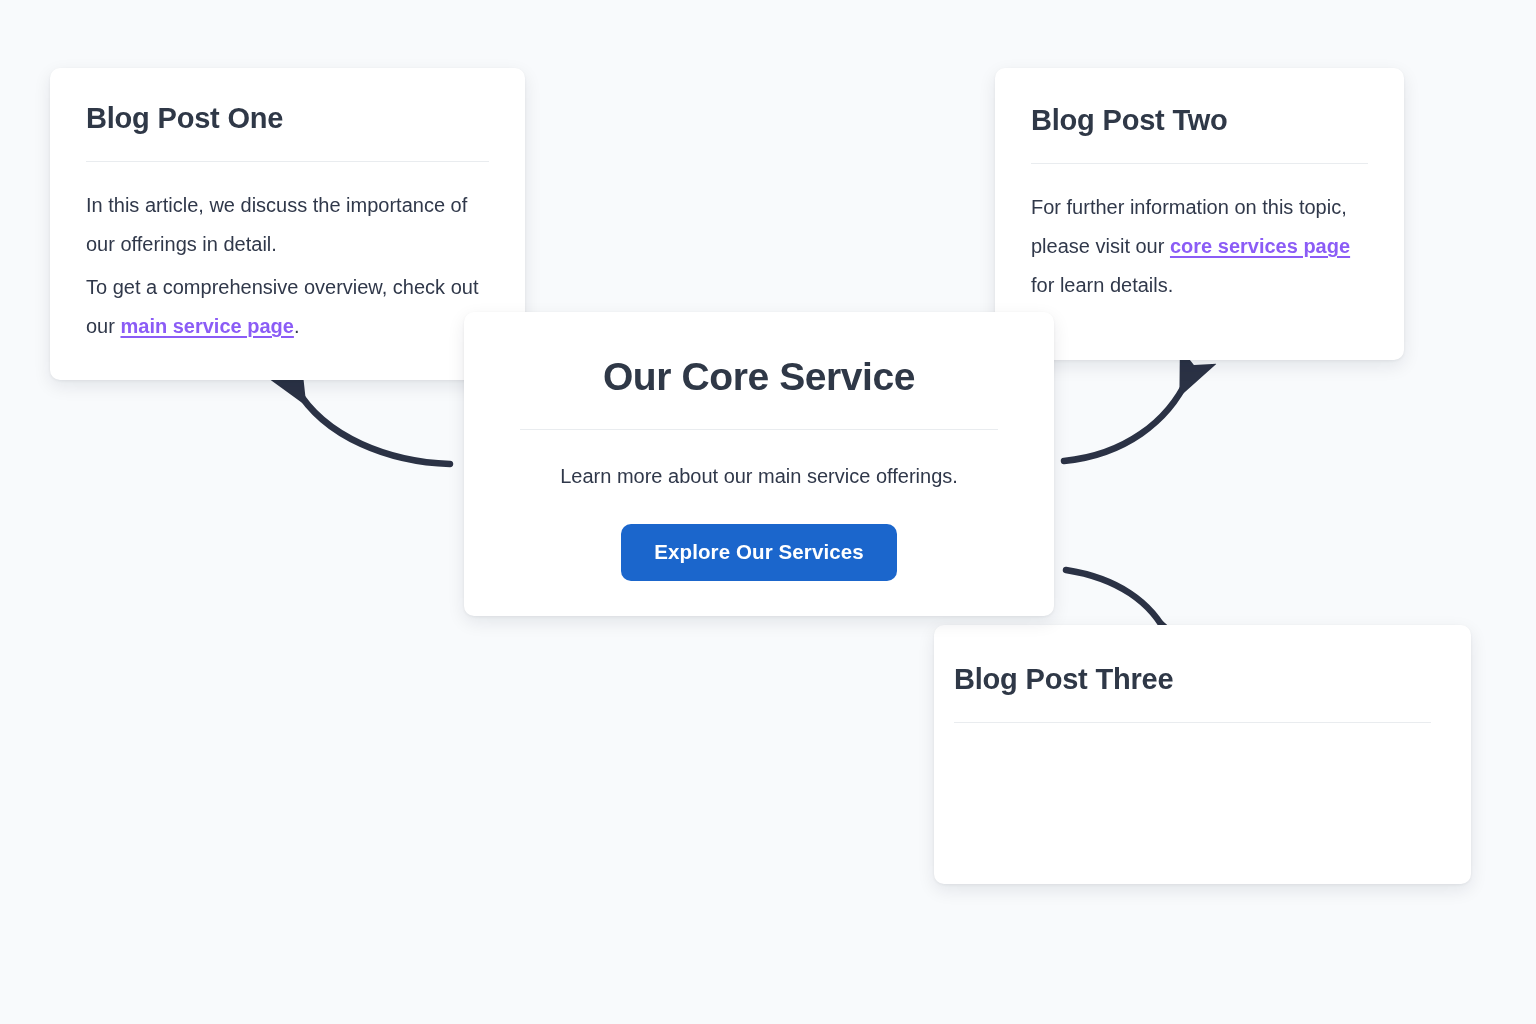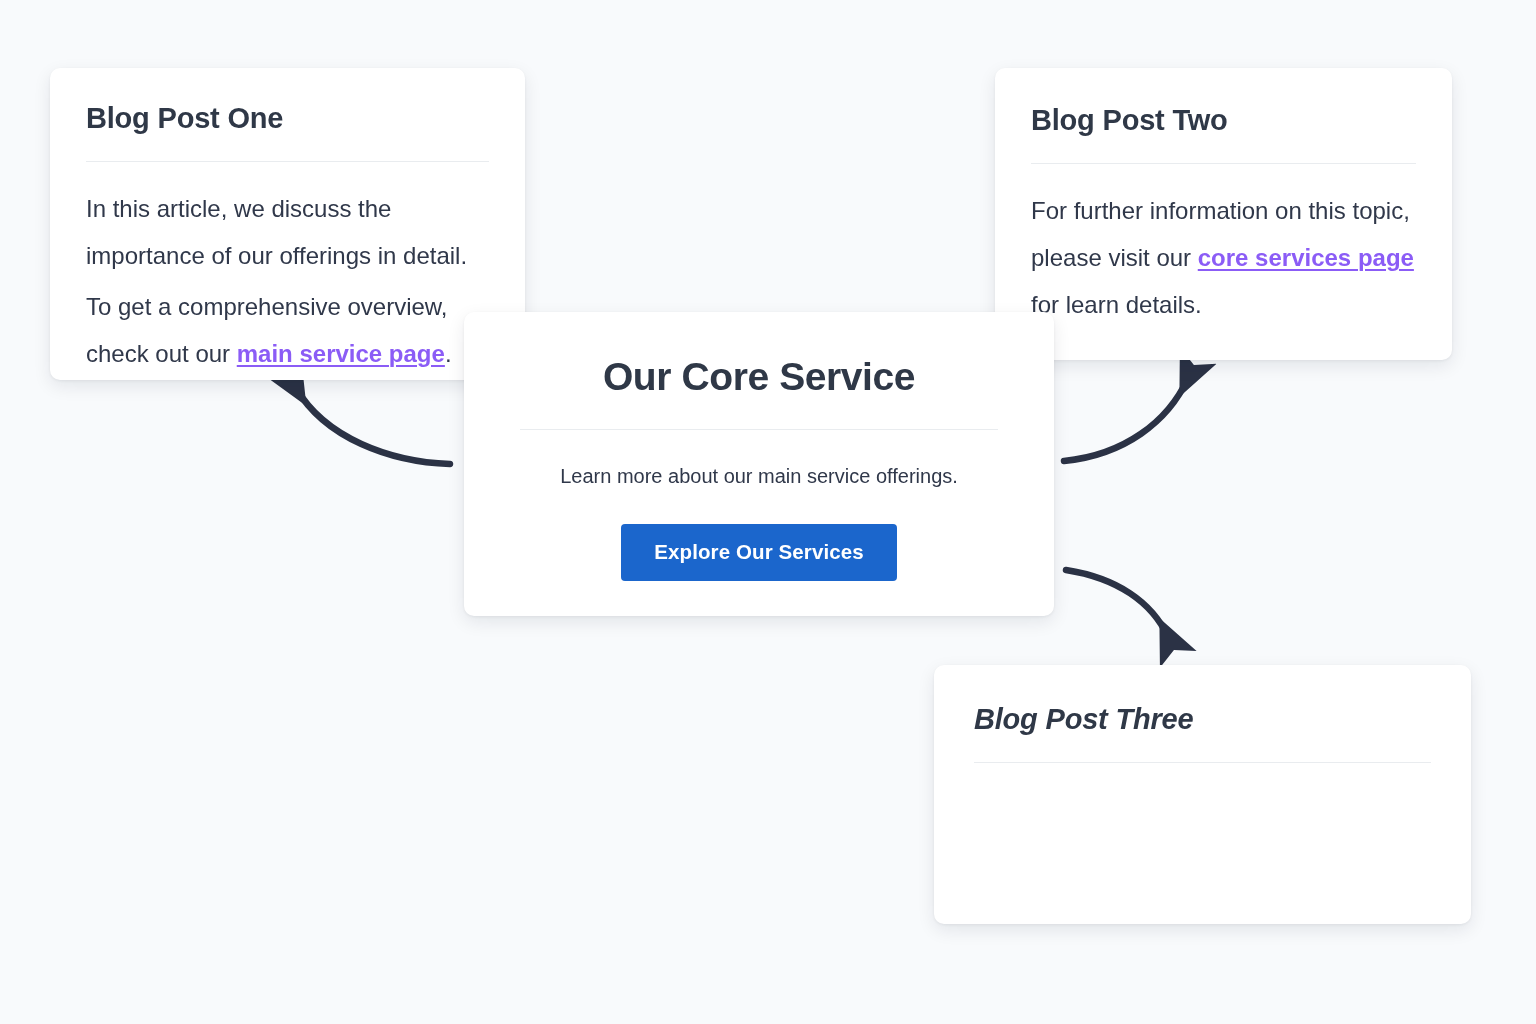--- a/index.html
+++ b/index.html
@@ -54,21 +54,21 @@
   }
 
   .card-divider {
     height: 1px;
     background: #e9ecef;
     border: 0;
   }
 
   .card-body {
     color: #30384a;
-    font-size: 24px;
+    font-size: 20px;
     line-height: 1.95;
   }
 
   .card-body p + p { margin-top: 4px; }
 
   .card-link {
     color: #8b5cf6;
     font-weight: bold;
     text-decoration: underline;
     text-underline-offset: 3px;
@@ -84,34 +84,33 @@
     width: 475px;
     height: 312px;
     padding: 34px 36px 4px 36px;
   }
   #card-one .card-divider { margin: 26px 0 24px 0; }
 
   
   #card-two {
     left: 995px;
     top: 68px;
-    width: 457px;
+    width: 409px;
     height: 292px;
     padding: 36px 36px 16px 36px;
   }
   #card-two .card-divider { margin: 26px 0 24px 0; }
 
   
   #card-three {
     left: 934px;
-    top: 665px;
+    top: 625px;
     width: 537px;
     height: 259px;
-    padding: 38px 40px 0 40px;
-    font-style: italic;
+    padding: 38px 40px 0 20px;
   }
   #card-three .card-divider { margin: 26px 0 26px 0; }
 
   
   #card-center {
     left: 464px;
     top: 312px;
     width: 590px;
     height: 304px;
     padding: 44px 56px 0 56px;
@@ -141,21 +140,21 @@
 
   .hero-btn {
     display: inline-block;
     margin-top: 33px;
     background: #1b66cc;
     color: #ffffff;
     font-family: "Liberation Sans", sans-serif;
     font-size: 20.5px;
     font-weight: bold;
     border: 0;
-    border-radius: 4px;
+    border-radius: 10px;
     padding: 16px 33px 17px 33px;
     cursor: pointer;
     letter-spacing: 0.1px;
   }
 </style>
 </head>
 <body>
 
 <div id="canvas">
 

